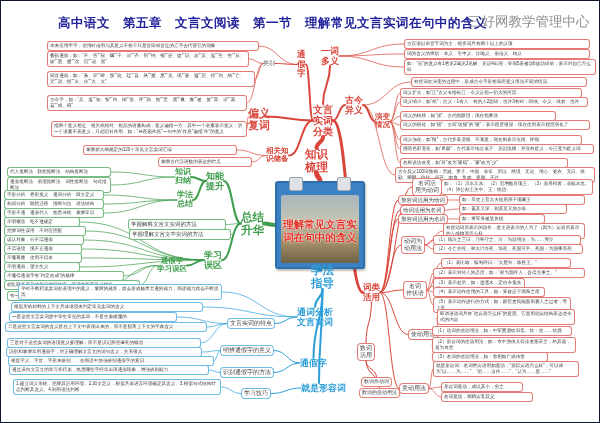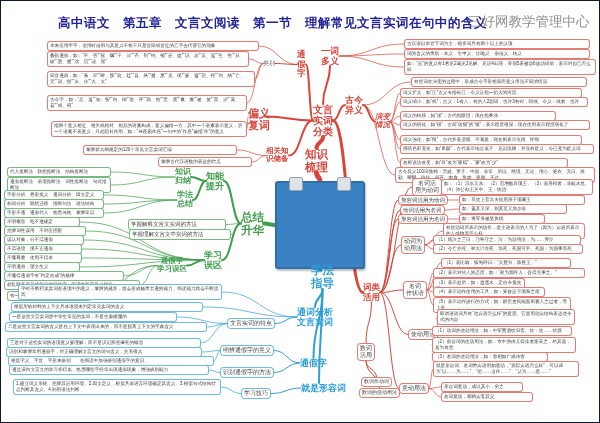--- a/index.html
+++ b/index.html
@@ -137,20 +137,25 @@
     </svg>
 
   <div id="title-bar">
     <span id="title-left">高中语文　第五章　文言文阅读　第一节　理解常见文言实词在句中的含义</span>
     <span id="title-right">三好网教学管理中心</span>
   </div>
 
   <div id="center-node">
     <div class="clip clip-l"></div>
     <div class="clip clip-r"></div>
+    <div id="center-photo">
+      <div id="center-text">
+        <span>理解常见文言实</span><br><span>词在句中的含义</span>
+      </div>
+    </div>
   </div>
 
 <div class="node main c-red" style="left: 304px; top: 147px; font-size: 11.5px;">知识
 梳理</div>
     <div class="node main c-red" style="left: 312px; top: 103px; font-size: 10px;">文言
 实词
 分类</div>
     <div class="node main c-blue" style="left: 310px; top: 263px; font-size: 11.5px;">学法
 指导</div>
     <div class="node main c-green" style="left: 240px; top: 210px; font-size: 11.5px;">总结
@@ -160,21 +165,21 @@
     <div class="node sub c-red" style="left: 296px; top: 49px; font-size: 8.5px;">通
 假
 字</div>
     <div class="node label c-red" style="left: 262px; top: 58px; font-size: 6px;">类别</div>
     <div class="node sub c-red" style="left: 247px; top: 106px; font-size: 11px;">偏义
 复词</div>
     <div class="node sub c-red" style="left: 265px; top: 146px; font-size: 7.5px;">相关知
 识储备</div>
     <div class="node sub c-red" style="left: 344px; top: 94px; font-size: 9px;">古今
 异义</div>
-    <div class="node sub c-red" style="left: 374px; top: 112px; font-size: 7.5px; font-style: italic;">演变
+    <div class="node sub c-red" style="left: 374px; top: 112px; font-size: 7.5px;">演变
 情况</div>
     <div class="node sub c-red" style="left: 362px; top: 282px; font-size: 8.5px;">词类
 活用</div>
     <div class="node leaf c-red" style="left: 46px; top: 40px; width: 212px;">本来应用甲字，使用时借用与其意义不相干只是音同或音近的乙字去代替它的现象</div>
     <div class="node leaf c-red" style="left: 46px; top: 50px; width: 202px;">叠韵通假，如：“不、否”“祝、嘱”“干、岸”“齐、剂”“钝、顿”“还、旋”“识、志”“反、返”“生、性”“从、纵”“惠、慧”“沈、沉”“诎、屈”</div>
     <div class="node leaf c-red" style="left: 46px; top: 70px; width: 208px;">同音通假，如：“蚤、早”“畔、叛”“庭、廷”“县、悬”“慧、惠”“见、现”“要、邀”“距、拒”“内、纳”“亡、无”“说、悦”“火、伙”“大、太”</div>
     <div class="node leaf c-red" style="left: 46px; top: 94px; width: 200px;">古今字，如：“反、返”“知、智”“内、纳”“坐、座”“孰、熟”“责、债”“禽、擒”“被、披”“景、影”“莫、暮”“或、惑”</div>
     <div class="node leaf c-red" style="left: 50px; top: 120px; width: 196px;">指两个意义相近、相关或相对、相反的语素构成，意义偏指一方，其中一个语素表示意义，另一个语素不表意义，只起陪衬作用。如：“昼夜勤作息”一句中的“作息”偏指“作”的意义</div>
     <div class="node leaf c-red" style="left: 82px; top: 144px; width: 154px;">掌握新大纲规定的120个常见文言实词汇编</div>
     <div class="node leaf c-red" style="left: 157px; top: 156px; width: 94px;">掌握古代汉语数的表达的特点</div>

